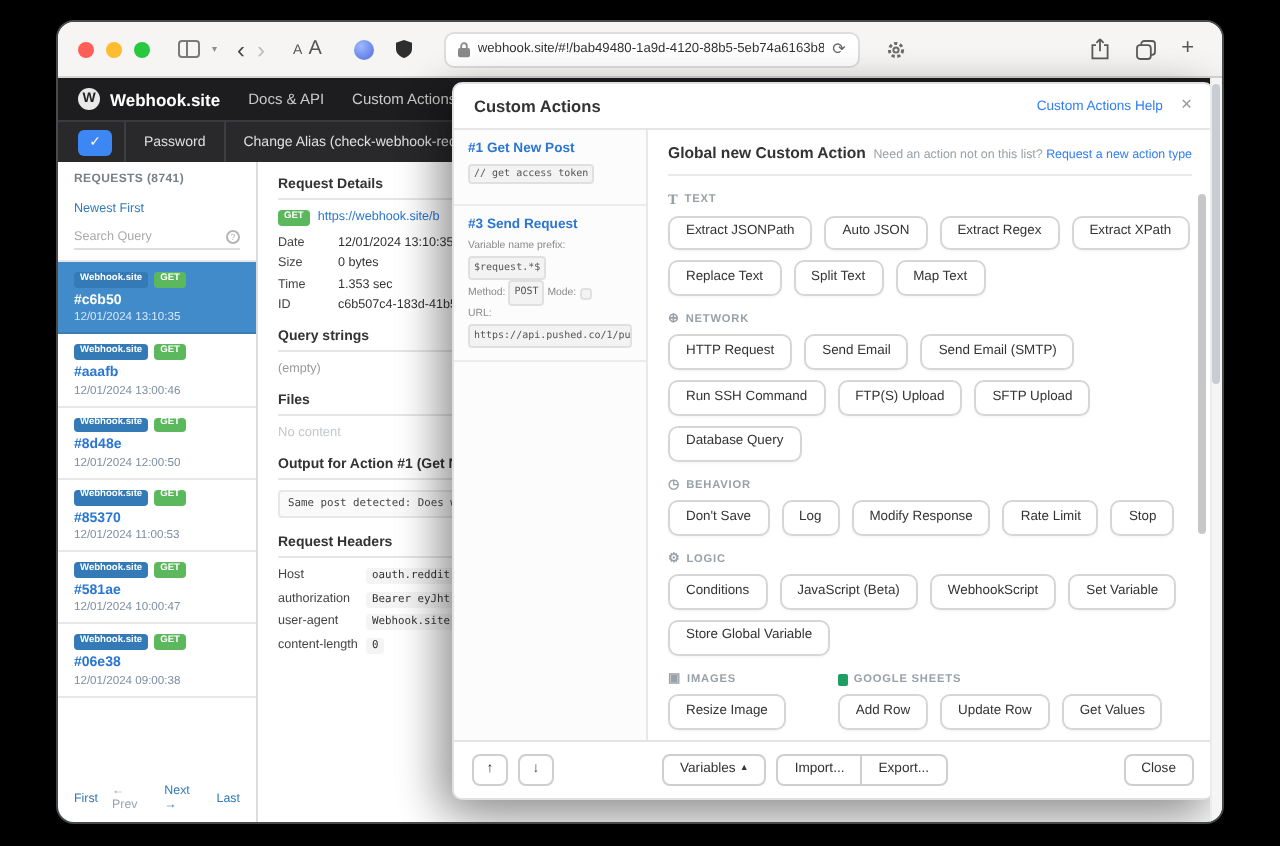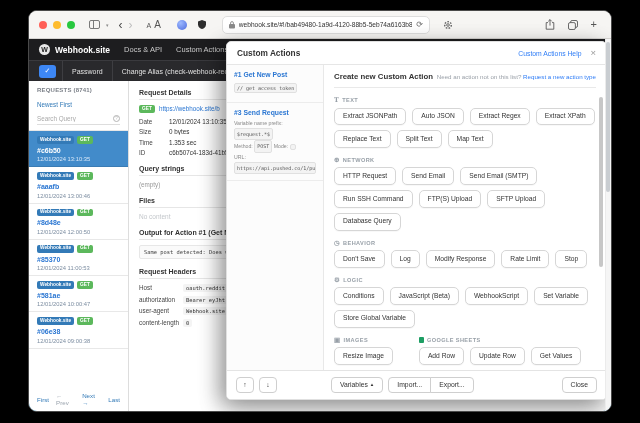--- a/index.html
+++ b/index.html
@@ -361,21 +361,21 @@
               <span class="codechip">POST</span>
               <span>Mode:</span>
               <span class="codechip" style="min-width:5px;height:6px"></span><br>
               <span>URL:</span><br>
               <span class="codechip">https://api.pushed.co/1/push</span>
             </div>
           </div>
         </div>
         <div class="m-right">
           <div class="cr-head">
-            <span class="cr-title">Create new Custom Action</span>
+            <span class="cr-title">Global new Custom Action</span>
             <span class="cr-right">
               <span>Need an action not on this list?</span>
               <span class="cr-link">Request a new action type</span>
             </span>
           </div>
           <div id="sections-root">
               <div class="sec-row">
                 <div class="sec">
                   <div class="sec-label">
                     <span class="sic t">T</span>

